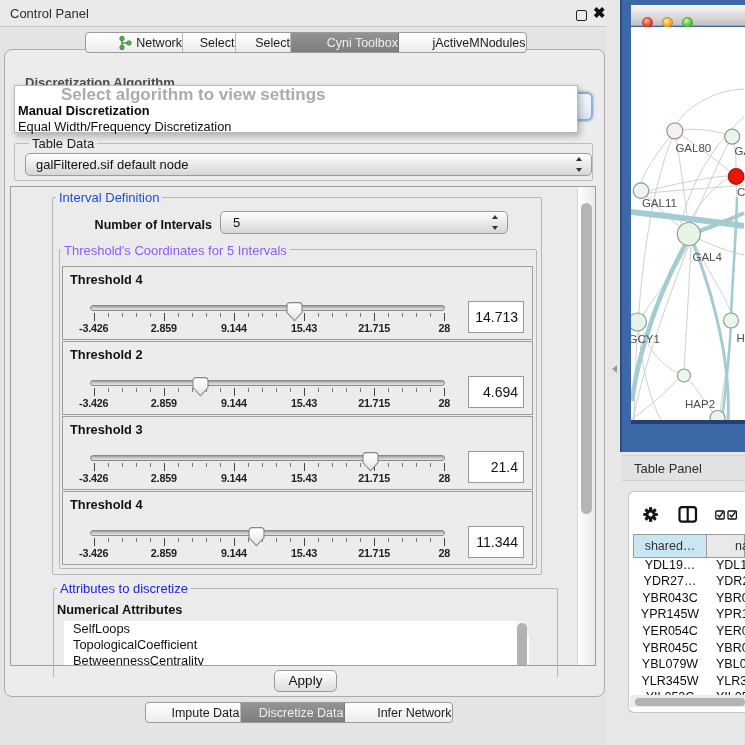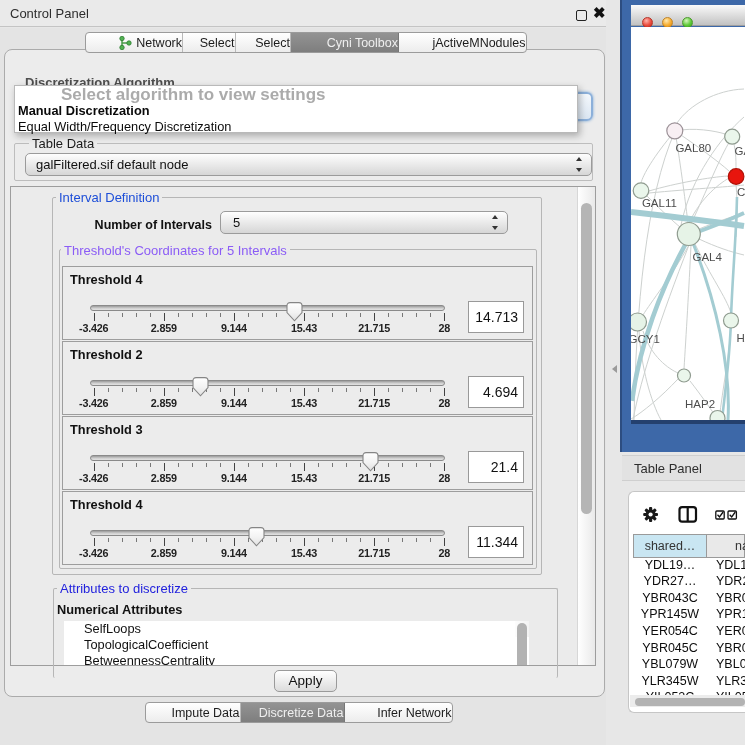--- a/index.html
+++ b/index.html
@@ -89,21 +89,21 @@
 .tbox .vf { position:absolute; left:405px; top:34px; width:56px; height:32px;
   background:#ffffff; border:1px solid #999; text-align:right; font-size:14px; color:#111;
   line-height:30px; padding-right:5px; }
 
 
 #g3 { left:53px; top:588px; width:505px; height:90px; border-bottom:none; }
 #g3t { left:57px; top:581px; color:#2222dd; }
 #numattr { position:absolute; left:57px; top:602px; font-size:12.8px; font-weight:bold; color:#111; }
 #attrlist { position:absolute; left:64px; top:621px; width:465px; height:44px;
   background:#ffffff; overflow:hidden; font-size:12.8px; color:#111; }
-#attrlist div { padding-left:20px; height:16px; line-height:16px; }
+#attrlist div { padding-left:9px; height:16px; line-height:16px; }
 #alsb { position:absolute; left:451px; top:0px; width:14px; height:60px;
   background:linear-gradient(90deg,#fcfcfc,#eee); }
 #alsb i { position:absolute; left:2px; top:2px; width:10px; height:56px;
   background:#b2b2b2; border-radius:5px; }
 
 
 #apply { position:absolute; left:274px; top:670px; width:63px; height:22px;
   background:linear-gradient(#ffffff,#dcdcdc); border:1px solid #9a9a9a; border-radius:5px;
   text-align:center; font-size:13.5px; color:#111; line-height:20px; z-index:20; }
 

